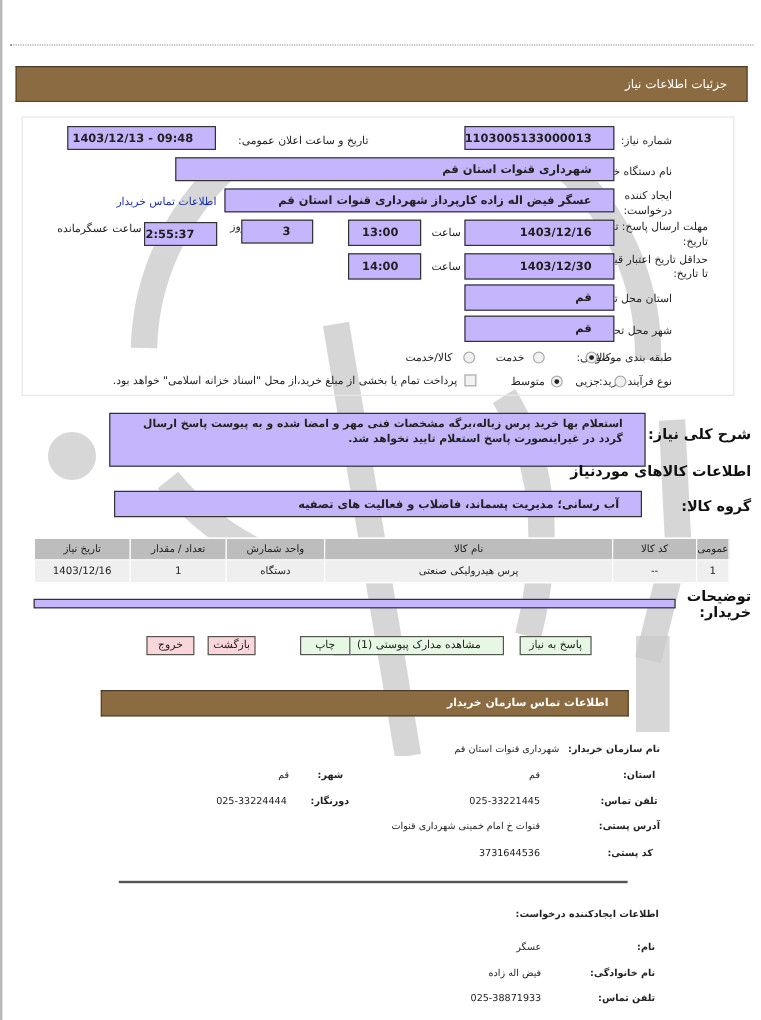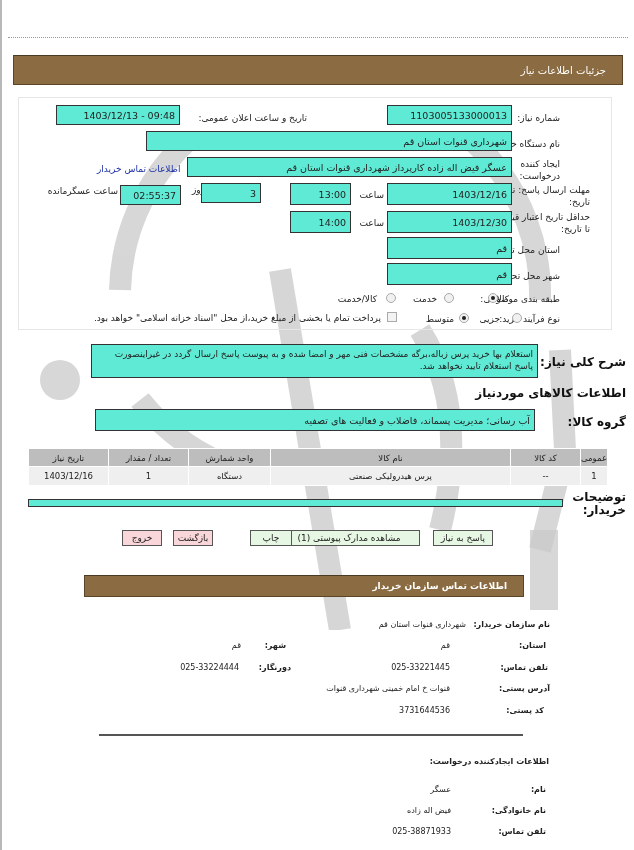--- a/index.html
+++ b/index.html
@@ -22,23 +22,23 @@
     .header-bar.main { left: 13px; width: 498px; }
     .header-bar span { position: absolute; right: 16px; top: 9px; font-size: 10px; }
     .header-bar.main { width: 498px; }
 
     .panel {
       position: absolute; left: 18px; top: 97px; width: 594px; height: 233px;
       border: 1px solid #e6e6e6;
     }
     .label { position: absolute; font-size: 9px; color: #222; white-space: nowrap; }
     .box {
-      position: absolute; border: 1px solid #333; background: #5eead4;
-      font-size: 9.5px; padding: 0 4px; display: flex; align-items: center;
-      justify-content: flex-end; direction: ltr; white-space: nowrap; overflow: hidden;
+      position: absolute; border: 1px solid #333; background: #c4b5fd;
+      font-size: 9.5px; padding: 0 18px; display: flex; align-items: center;
+      justify-content: flex-end; direction: ltr; white-space: nowrap; overflow: hidden; font-weight: bold;
     }
     .box.rtl { direction: rtl; justify-content: flex-start; }
     .link { position: absolute; color: #1a2fa8; font-size: 9px; text-decoration: none; }
     .radio {
       position: absolute; width: 10px; height: 10px; border-radius: 50%;
       border: 1px solid #aaa; background: #f1f1f1;
     }
     .radio.on::after {
       content: ""; position: absolute; left: 2px; top: 2px; width: 4px; height: 4px;
       border-radius: 50%; background: #222;
@@ -141,21 +141,21 @@
 
 <span class="label" style="right:74px; top:314px;">نوع فرآیند خرید:</span>
 <span class="radio" style="left:512px; top:313px;"></span>
 <span class="label" style="right:134px; top:314px;">جزیی</span>
 <span class="radio on" style="left:459px; top:313px;"></span>
 <span class="label" style="right:180px; top:314px;">متوسط</span>
 <span class="check" style="left:387px; top:312px;"></span>
 <span class="label" style="right:253px; top:313px;">پرداخت تمام یا بخشی از مبلغ خرید،از محل "اسناد خزانه اسلامی" خواهد بود.</span>
 
 <span class="section-title" style="right:8px; top:355px;">شرح کلی نیاز:</span>
-<div class="box rtl" style="left:91px; top:344px; width:447px; height:34px; white-space:normal; line-height:12px; align-items:flex-start; padding-top:3px; font-size:9px;">استعلام بها خرید پرس زباله،برگه مشخصات فنی مهر و امضا شده و به پیوست پاسخ ارسال گردد در غیراینصورت پاسخ استعلام تایید نخواهد شد.</div>
+<div class="box rtl" style="left:91px; top:344px; width:447px; height:45px; white-space:normal; line-height:12px; align-items:flex-start; padding-top:3px; font-size:9px;">استعلام بها خرید پرس زباله،برگه مشخصات فنی مهر و امضا شده و به پیوست پاسخ ارسال گردد در غیراینصورت پاسخ استعلام تایید نخواهد شد.</div>
 
 <span class="section-title" style="right:8px; top:386px;">اطلاعات کالاهای موردنیاز</span>
 
 <span class="section-title" style="right:8px; top:415px;">گروه کالا:</span>
 <div class="box rtl" style="left:95px; top:409px; width:440px; height:22px;">آب رسانی؛ مدیریت پسماند، فاضلاب و فعالیت های تصفیه</div>
 
 <table class="items" dir="rtl">
   <thead>
     <tr>
       <th style="width:22px;">عمومی</th>

